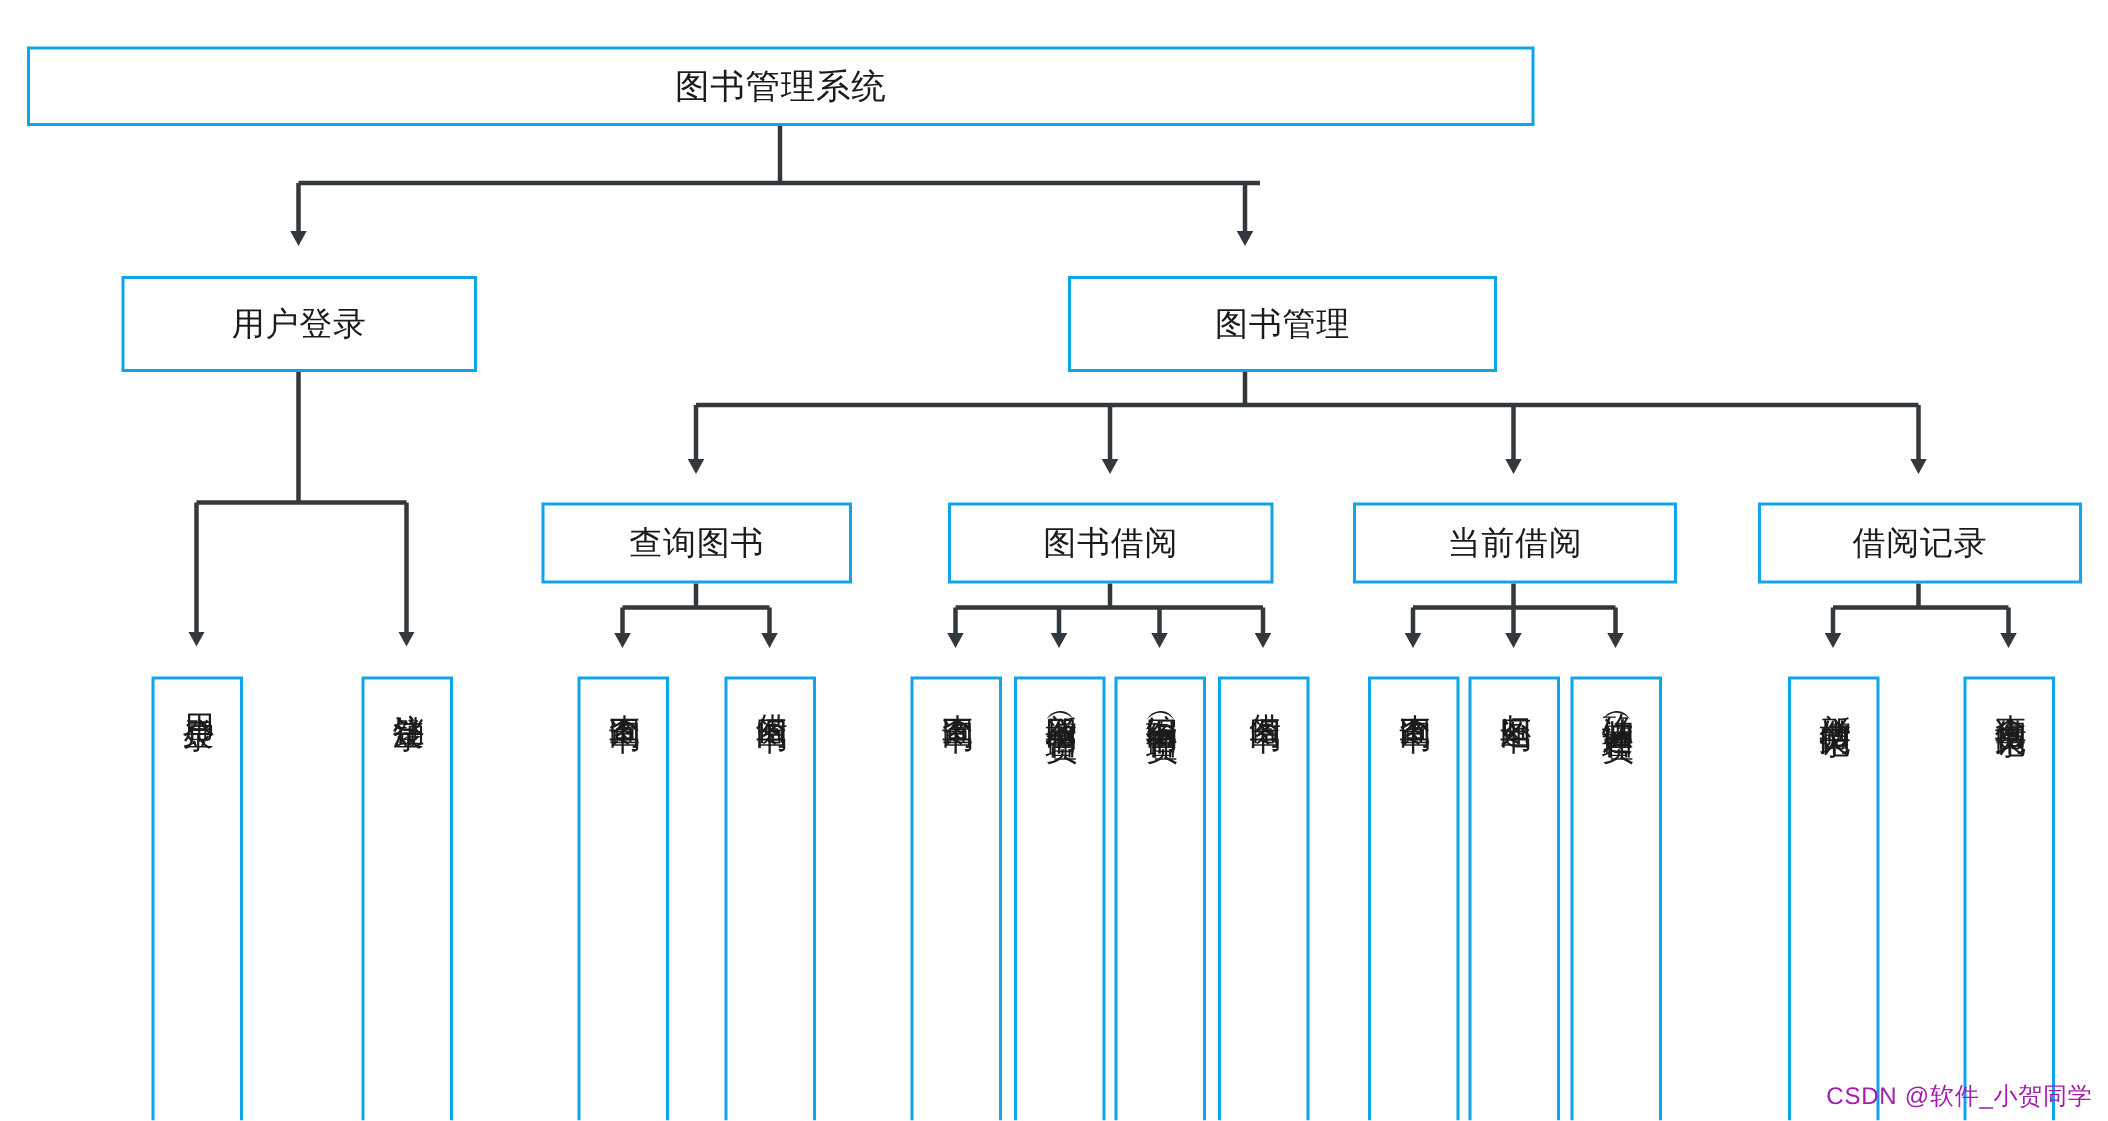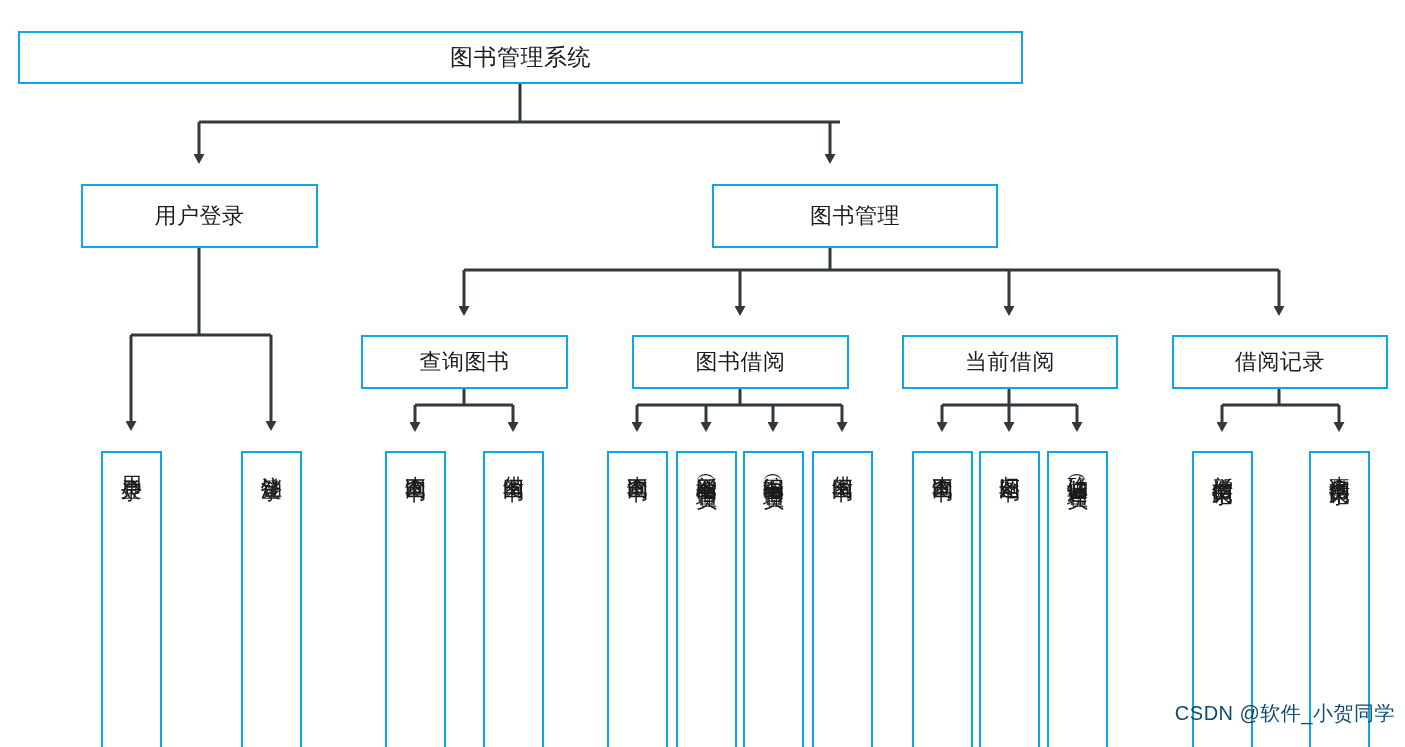--- a/index.html
+++ b/index.html
@@ -56,23 +56,23 @@
     writing-mode: vertical-rl;
     text-orientation: upright;
     font-size: 21px;
     line-height: 1.05;
     letter-spacing: 2px;
     white-space: nowrap;
   }
   .watermark {
     position: absolute;
     right: 10px;
-    bottom: 20px;
-    font-size: 20px;
-    color: #0c4a6e;
+    bottom: 5px;
+    font-size: 16px;
+    color: #a21caf;
     z-index: 3;
     white-space: nowrap;
     letter-spacing: 0.5px;
   }
 </style>
 </head>
 <body>
 
 <div id="canvas">
 

